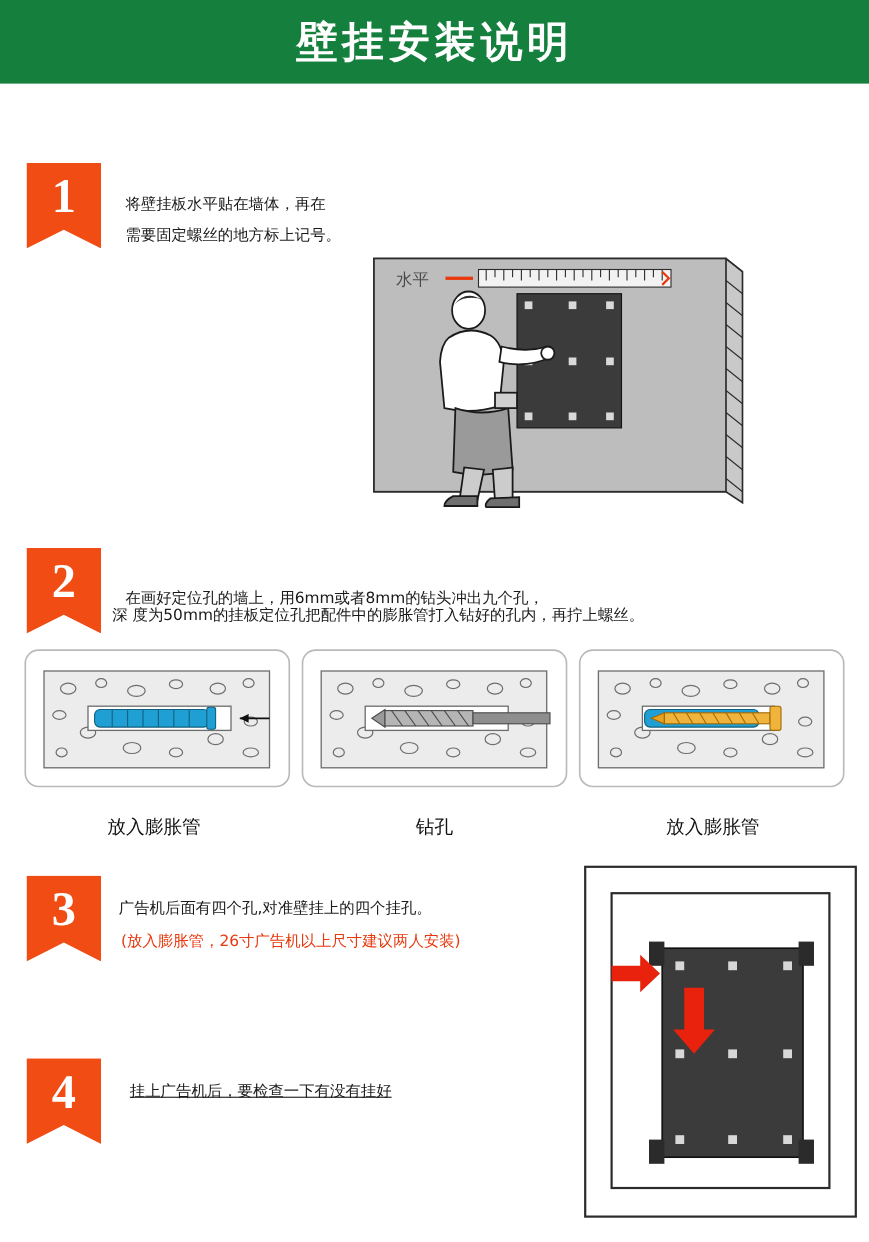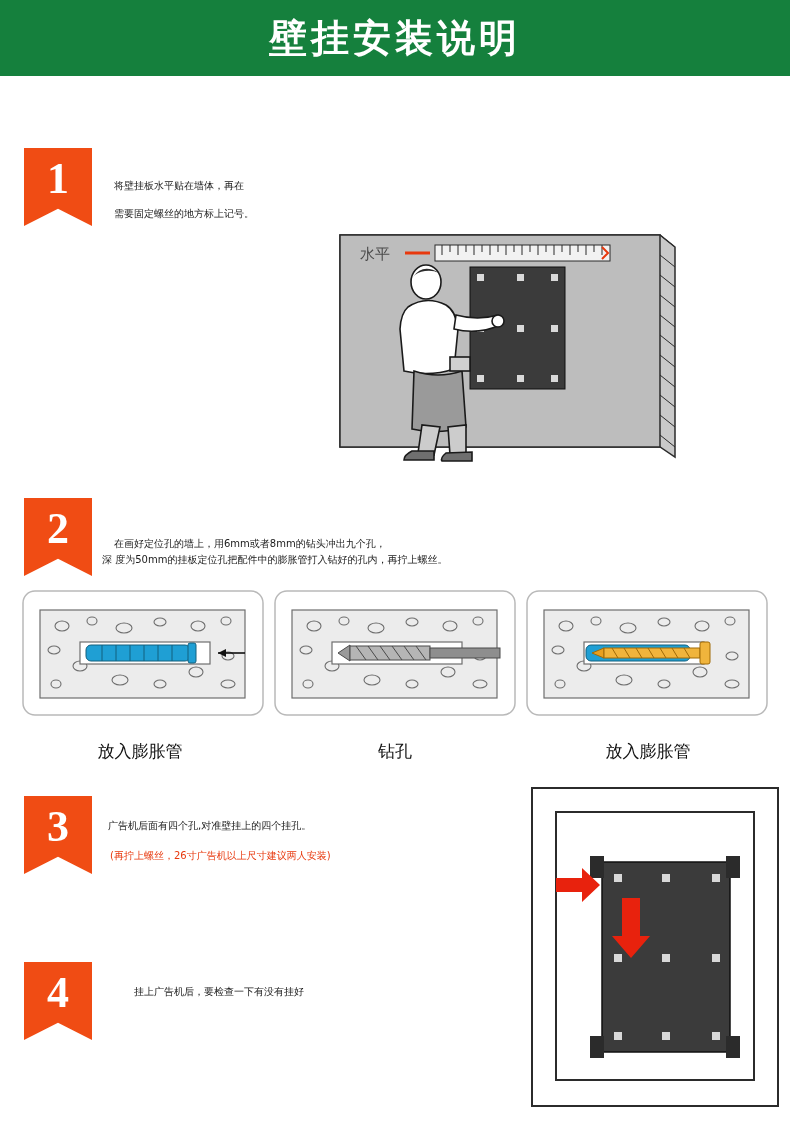--- a/index.html
+++ b/index.html
@@ -48,21 +48,21 @@
     font-size: 44px;
     font-weight: bold;
     font-family: "Liberation Serif", serif;
     text-align: center;
     line-height: 62px;
     clip-path: polygon(0 0, 100% 0, 100% 100%, 50% 78%, 0 100%);
   }
 
   .step-text {
     position: absolute;
-    font-size: 10px;
+    font-size: 14px;
     color: #1a1a1a;
     line-height: 28px;
     font-family: "DejaVu Sans", sans-serif;
     white-space: nowrap;
   }
   .step-text.warn {
     color: #e8380d;
   }
 
   .caption {
@@ -284,21 +284,21 @@
   </svg>
 
   <div class="caption" style="left:295px; top:740px;">钻孔</div>
   <div class="caption" style="left:40px; top:740px;">放入膨胀管</div>
   <div class="caption" style="left:548px; top:740px;">放入膨胀管</div>
 
   <div class="banner" style="left:24px; top:796px;">
     <span>3</span>
   </div>
   <div class="step-text" style="left:108px; top:812px;">广告机后面有四个孔,对准壁挂上的四个挂孔。</div>
-  <div class="step-text warn" style="left:110px; top:842px;">(再拧上螺丝，26寸广告机以上尺寸建议两人安装)</div>
+  <div class="step-text warn" style="left:110px; top:842px;">(放入膨胀管，26寸广告机以上尺寸建议两人安装)</div>
 
   <svg class="svg-abs" style="left:530px; top:786px;" width="250" height="322" viewBox="0 0 250 322">
     <rect x="2" y="2" width="246" height="318" fill="#ffffff" stroke="#2b2b2b" stroke-width="2"></rect>
     <rect x="26" y="26" width="198" height="268" fill="none" stroke="#2b2b2b" stroke-width="2"></rect>
 
     <rect x="72" y="76" width="128" height="190" fill="#3b3b3b" stroke="#111" stroke-width="1.5"></rect>
     <g fill="#d8d8d8">
       <rect x="84" y="88" width="8" height="8"></rect>
         <rect x="132" y="88" width="8" height="8"></rect>
         <rect x="182" y="88" width="8" height="8"></rect>
@@ -319,15 +319,15 @@
 
     <g fill="#e8220d">
       <polygon points="26,92 52,92 52,82 70,99 52,116 52,106 26,106"></polygon>
       <polygon points="92,112 110,112 110,150 120,150 101,172 82,150 92,150"></polygon>
     </g>
   </svg>
 
   <div class="banner" style="left:24px; top:962px;">
     <span>4</span>
   </div>
-  <div class="step-text" style="left:134px; top:978px;">挂上广告机后，要检查一下有没有挂好</div>
+  <div class="step-text" style="left:118px; top:978px;text-decoration:underline;">挂上广告机后，要检查一下有没有挂好</div>
 
 </div>
 
 </body></html>

